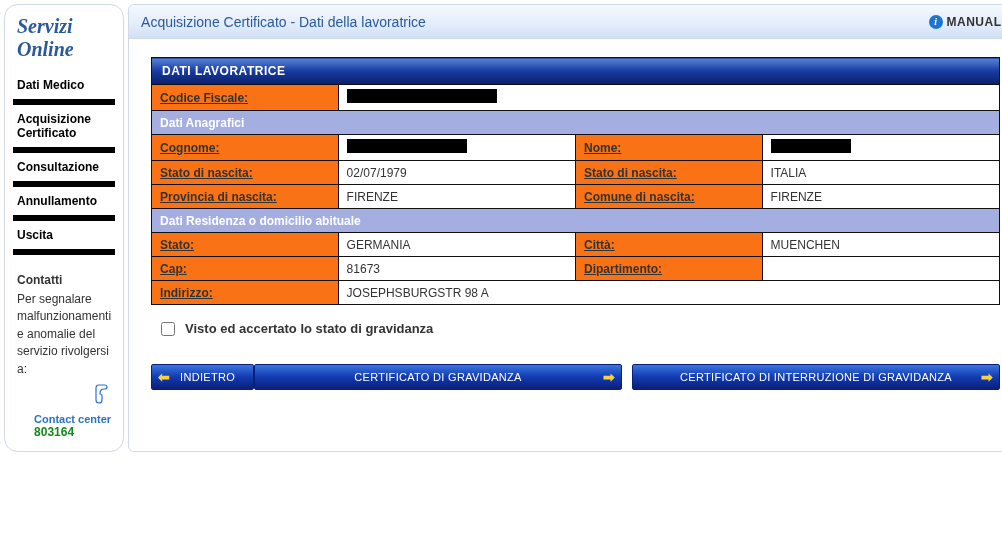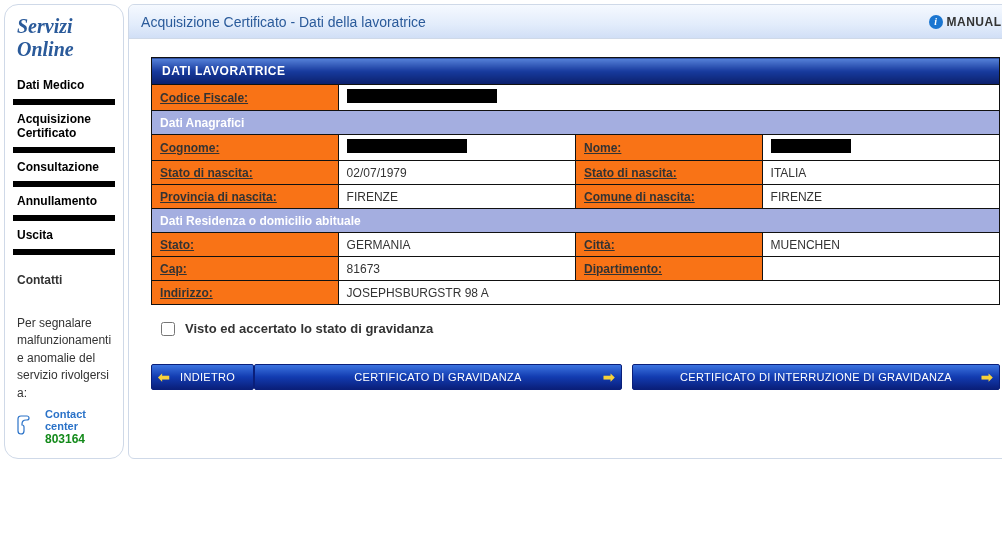--- a/index.html
+++ b/index.html
@@ -36,27 +36,27 @@
     cursor: pointer;
   }
   .contacts-title {
     font-weight: bold;
     margin-top: 18px;
     padding: 0 4px;
   }
   .contacts-desc {
     padding: 4px 4px 0 4px;
     line-height: 1.45;
-    margin-top: 24px;
   }
   .contact-line {
     display: flex;
-    align-items: center;
-    gap: 12px;
+    align-items: flex-end;
+    gap: 6px;
     padding: 6px 4px 0 4px;
+    flex-direction: column;
   }
   .phone-icon { color: #2a72c8; }
   .cc-label {
     color: #2a72c8;
     font-weight: bold;
     font-size: 11px;
     display: block;
   }
   .cc-number {
     color: #138a1a;

